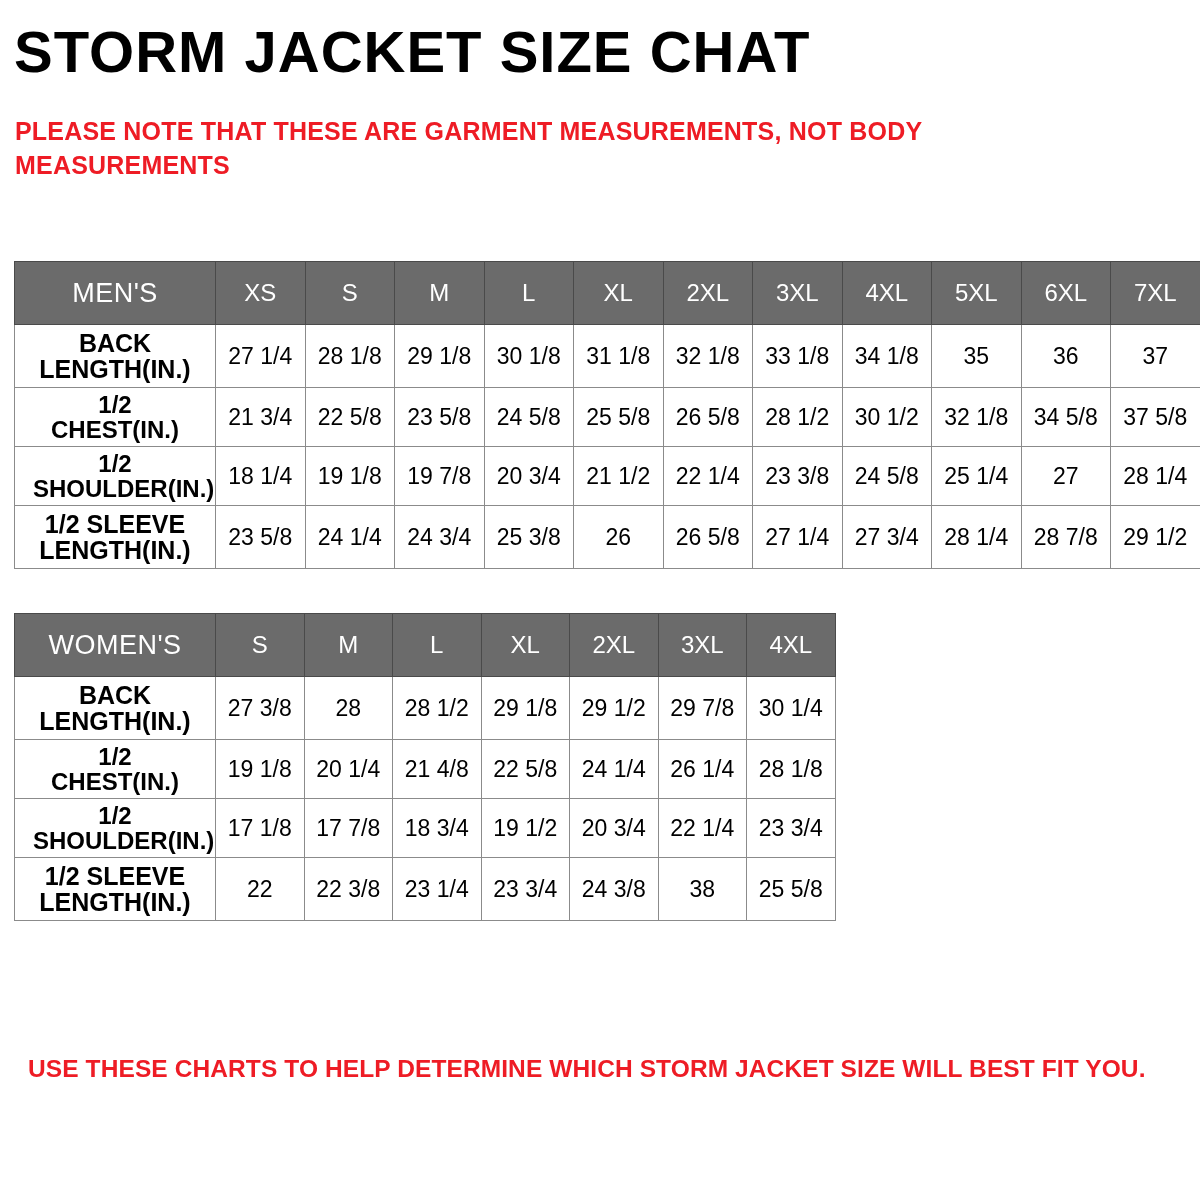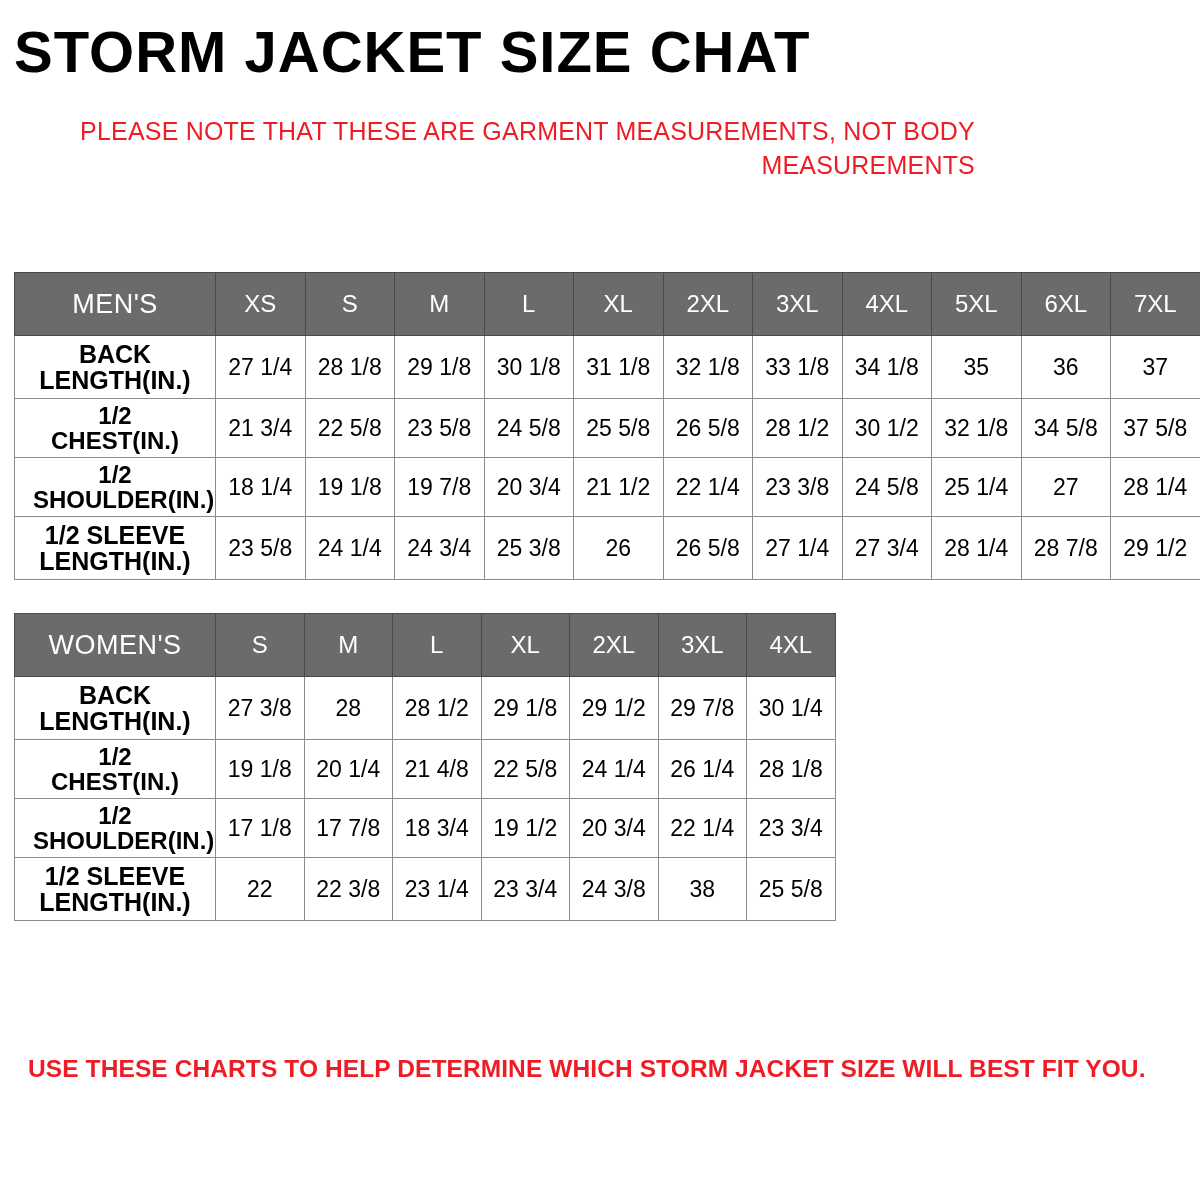--- a/index.html
+++ b/index.html
@@ -36,25 +36,24 @@
     font-family: "Liberation Sans", sans-serif;
   }
 
   
   .note-top {
     position: absolute;
     left: 15px;
     top: 115px;
     width: 960px;
     font-size: 25px;
-    font-weight: normal;
+    font-weight: bold;
     color: #ee1c25;
     line-height: 1.35;
     letter-spacing: 0.2px;
-    text-align: right;
   }
 
   .note-bottom {
     position: absolute;
     left: 28px;
     top: 1055px;
     width: 1160px;
     font-size: 24.5px;
     font-weight: bold;
     color: #ee1c25;
@@ -109,21 +108,20 @@
 
   .size-table tbody td.rowhead.tight {
     font-size: 24px;
   }
 
   
   #mens-table {
     left: 14px;
     top: 261px;
     width: 1174px;
-    margin-top: 11px;
   }
   #mens-table .corner { width: 200px; }
   #mens-table .sizecol { width: 88.5px; }
   #mens-table tbody td.rowhead { height: 58px; }
   #mens-table tbody tr.tall td { height: 62px; }
 
   
   #womens-table {
     left: 14px;
     top: 613px;

